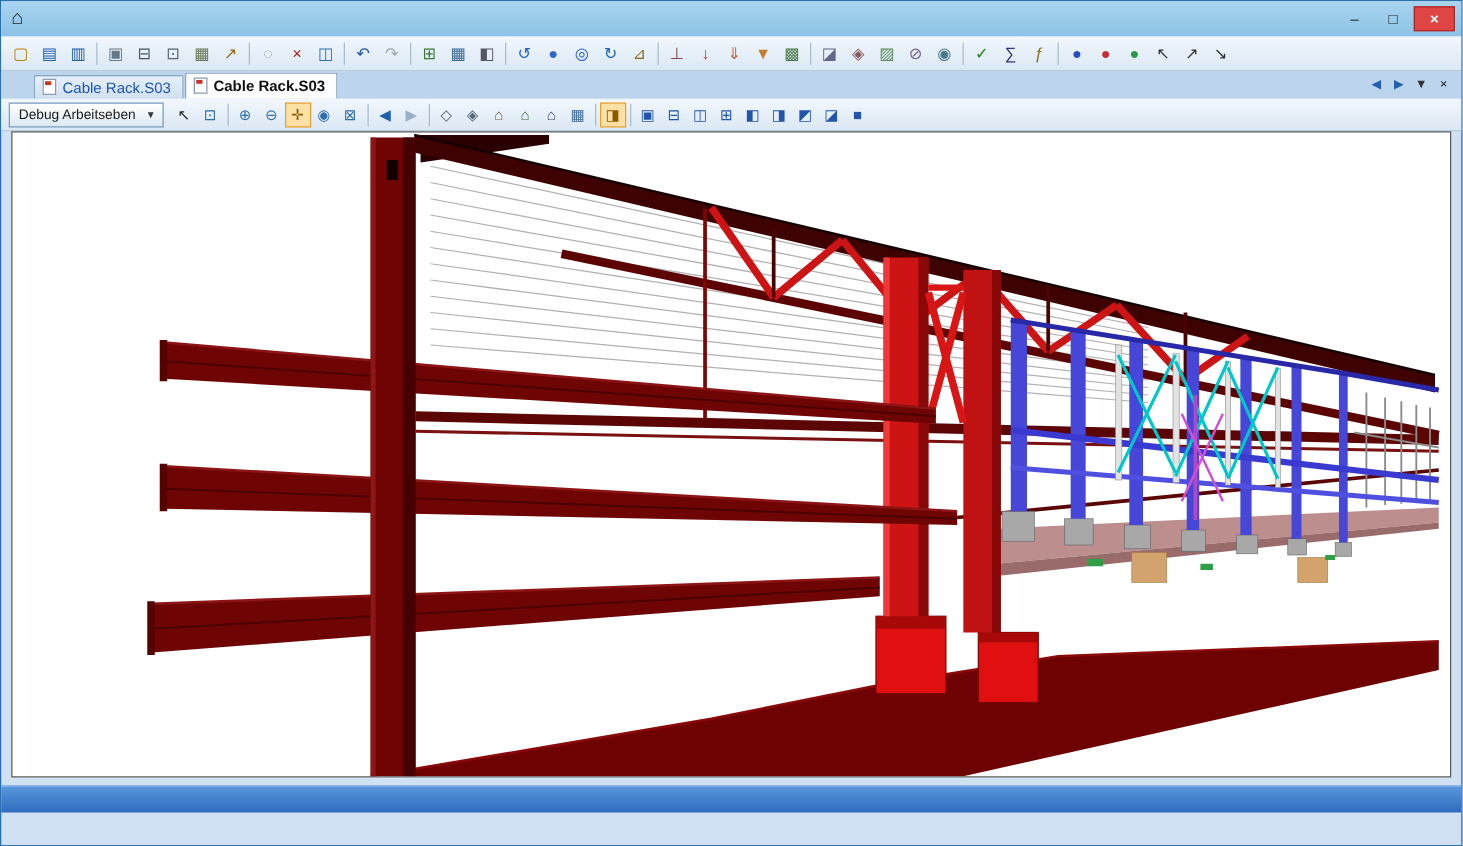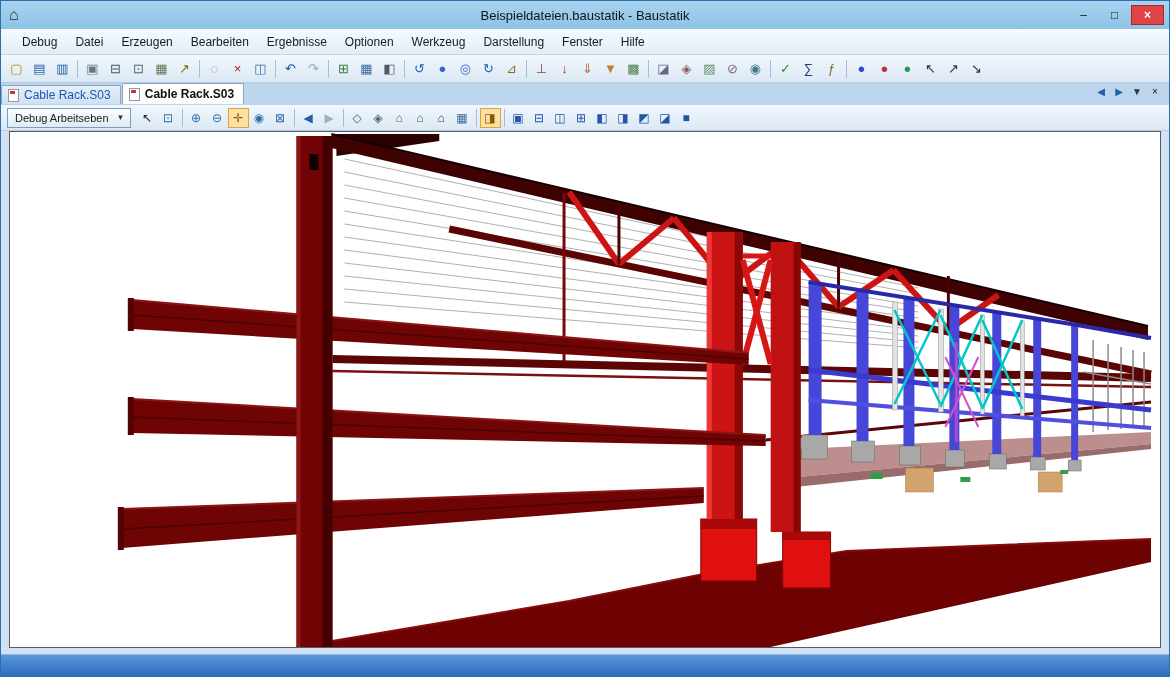--- a/index.html
+++ b/index.html
@@ -22,21 +22,21 @@
   
   .toolbar { background:linear-gradient(#f2f7fc,#dbe8f4); border-bottom:1px solid #b6cce0; display:flex; align-items:center; padding:2px 4px; flex:0 0 auto; }
   .toolbar1 { height:28px; }
   .toolbar2 { height:26px; }
   .tb-btn { width:23px; height:22px; border:1px solid transparent; background:transparent; font-size:13px; line-height:1; display:flex; align-items:center; justify-content:center; padding:0; font-family:inherit; flex:0 0 auto; }
   .toolbar2 .tb-btn { width:21px; height:20px; font-size:12px; }
   .tb-btn.hl { background:#fde0a6; border:1px solid #e2a23a; }
   .tb-sep { width:1px; height:18px; background:#a9bccd; margin:0 3px; flex:0 0 auto; }
 
   
-  .tabbar { height:22px; background:#bcd4ec; display:flex; align-items:flex-start; flex:0 0 auto; }
+  .tabbar { height:22px; background:#bcd4ec; display:flex; align-items:center; padding-left:26px; flex:0 0 auto; }
   .tab { display:flex; align-items:center; gap:5px; padding:0 9px 0 6px; font-size:12px; border:1px solid #8aa6c2; border-bottom:none; border-radius:2px 2px 0 0; background:linear-gradient(#e6f0f9,#cfe0f1); color:#1f55b4; height:19px; margin-right:1px; }
   .tab.active { background:#fdfdfd; color:#101010; font-weight:bold; height:21px; }
   .tab-icon { width:11px; height:13px; background:#ffffff; border:1px solid #8a9ab0; position:relative; display:inline-block; }
   .tab-icon::after { content:""; position:absolute; left:1px; top:1px; width:5px; height:3px; background:#cc3322; }
   .tabbar-controls { margin-left:auto; display:flex; align-items:center; gap:2px; padding-right:6px; padding-bottom:2px; }
   .tab-ctrl { width:16px; height:16px; border:none; background:transparent; font-size:10px; padding:0; font-family:inherit; }
 
   
   .workplane { display:flex; align-items:center; gap:8px; border:1px solid #7a9cc0; background:linear-gradient(#ffffff,#dde9f4); height:20px; padding:0 5px 0 7px; font-size:11px; color:#1a1a1a; margin:0 6px 0 2px; flex:0 0 auto; }
   .workplane .arrow { font-size:8px; color:#333; }
@@ -48,40 +48,27 @@
   .bottom-gap { height:6px; flex:0 0 auto; }
   .statusbar { height:22px; background:linear-gradient(#5a97dc,#2e6bbd); border-top:1px solid #8ab4e6; flex:0 0 auto; color:#fff; font-size:11px; padding:3px 10px; }
 </style>
 </head>
 <body>
 
 <div class="window">
 
   <div class="titlebar">
     <span class="app-icon">⌂</span>
-    <span class="title">Beispieldateien.baustatik - Baustatik</span>
     <span class="win-controls">
       <button class="win-btn">–</button>
       <button class="win-btn">□</button>
       <button class="win-btn close">×</button>
     </span>
   </div>
 
-  <div class="menubar">
-      <span class="menu-item">Debug</span>
-      <span class="menu-item">Datei</span>
-      <span class="menu-item">Erzeugen</span>
-      <span class="menu-item">Bearbeiten</span>
-      <span class="menu-item">Ergebnisse</span>
-      <span class="menu-item">Optionen</span>
-      <span class="menu-item">Werkzeug</span>
-      <span class="menu-item">Darstellung</span>
-      <span class="menu-item">Fenster</span>
-      <span class="menu-item">Hilfe</span>
-    </div>
 
   <div class="toolbar toolbar1">
       <button class="tb-btn" style="color: rgb(184, 134, 11);">▢</button>
       <button class="tb-btn" style="color: rgb(31, 95, 174);">▤</button>
       <button class="tb-btn" style="color: rgb(31, 95, 174);">▥</button>
       <span class="tb-sep"></span>
       <button class="tb-btn" style="color: rgb(102, 119, 136);">▣</button>
       <button class="tb-btn" style="color: rgb(68, 85, 102);">⊟</button>
       <button class="tb-btn" style="color: rgb(85, 102, 119);">⊡</button>
       <button class="tb-btn" style="color: rgb(102, 119, 85);">▦</button>

